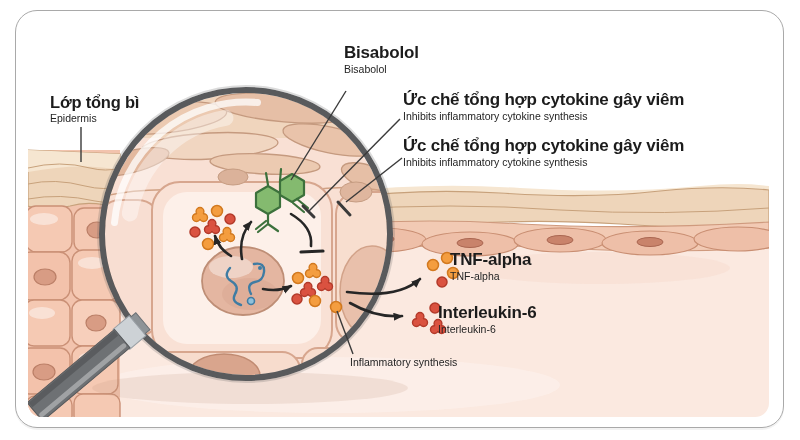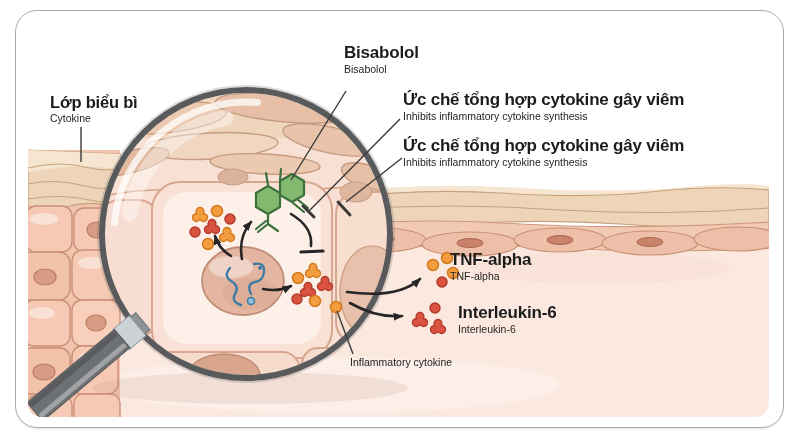--- a/index.html
+++ b/index.html
@@ -219,22 +219,22 @@
         <path d="M402,158 L346,202"></path>
         <path d="M337,311 L353,354"></path>
         <path d="M303,206 L314,217" stroke-width="3" stroke-linecap="round"></path>
         <path d="M338,202 L350,215" stroke-width="3" stroke-linecap="round"></path>
       </g>
 
     </g>
   </svg>
 
   <div class="lbl lbl-epidermis" style="left:50px;top:93px">
-    <span class="vi">Lớp biểu bì</span>
-    <span class="en">Cytokine</span>
+    <span class="vi">Lớp tổng bì</span>
+    <span class="en">Epidermis</span>
   </div>
 
   <div class="lbl" style="left:344px;top:43px">
     <span class="vi">Bisabolol</span>
     <span class="en">Bisabolol</span>
   </div>
 
   <div class="lbl" style="left:403px;top:90px">
     <span class="vi">Ức chế tổng hợp cytokine gây viêm</span>
     <span class="en">Inhibits inflammatory cytokine synthesis</span>
@@ -243,23 +243,23 @@
   <div class="lbl" style="left:403px;top:136px">
     <span class="vi">Ức chế tổng hợp cytokine gây viêm</span>
     <span class="en">Inhibits inflammatory cytokine synthesis</span>
   </div>
 
   <div class="lbl" style="left:450px;top:250px">
     <span class="vi">TNF-alpha</span>
     <span class="en">TNF-alpha</span>
   </div>
 
-  <div class="lbl" style="left:458px;top:303px">
+  <div class="lbl" style="left:438px;top:303px">
     <span class="vi">Interleukin-6</span>
     <span class="en">Interleukin-6</span>
   </div>
 
   <div class="lbl" style="left:350px;top:355px">
-    <span class="en">Inflammatory cytokine</span>
+    <span class="en">Inflammatory synthesis</span>
   </div>
 
   <div class="frame"></div>
 </div>
 
 </body></html>

